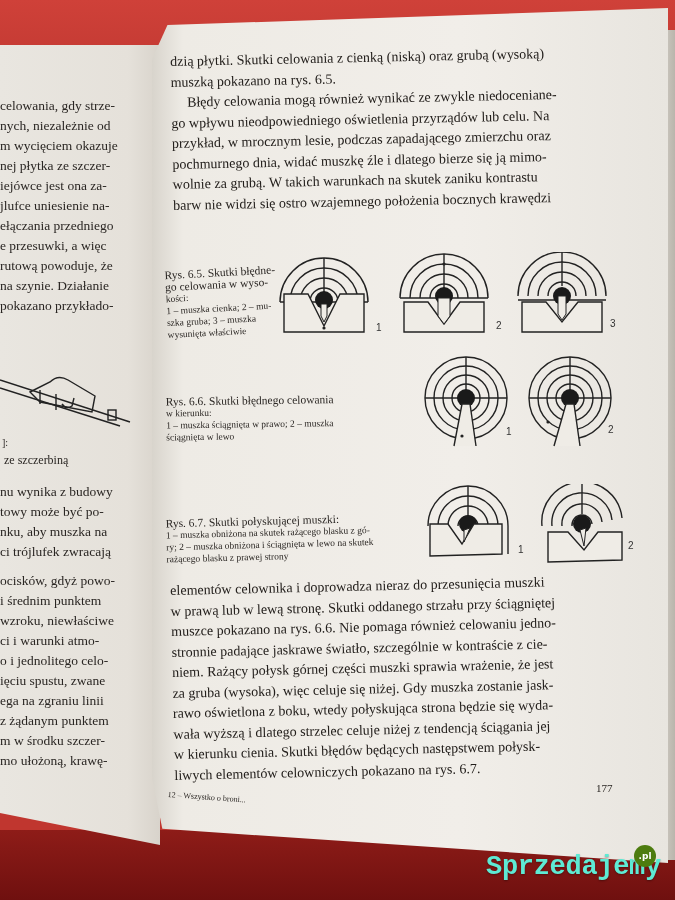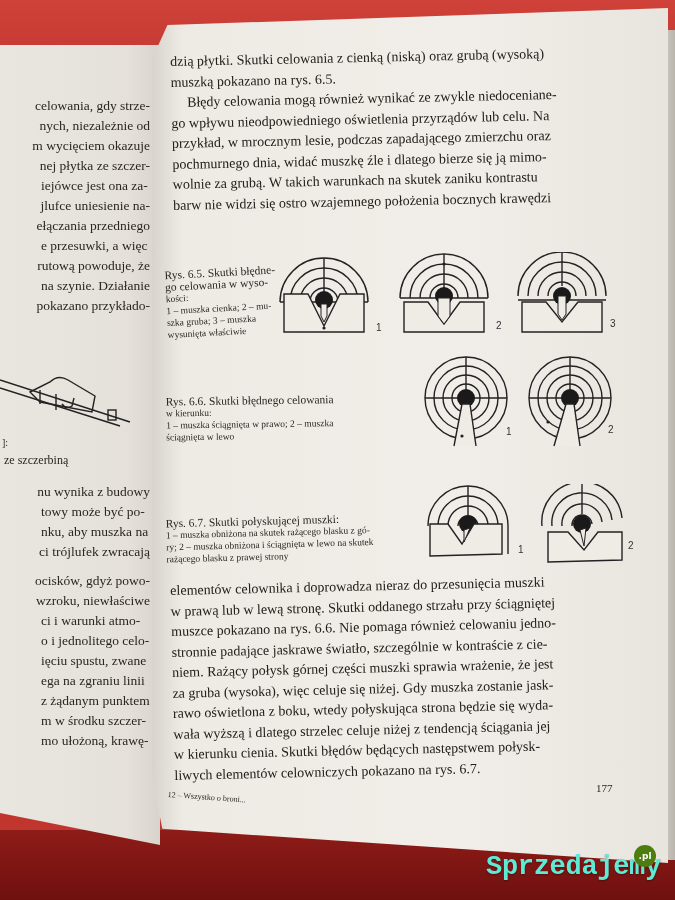--- a/index.html
+++ b/index.html
@@ -21,21 +21,21 @@
   .right-page {
     position: absolute; left: 152px; top: 8px; width: 516px; height: 855px;
     background: linear-gradient(90deg, #d8d4cc 0%, #eeebe5 6%, #f1eee9 60%, #e8e5df 100%);
     clip-path: polygon(3% 2%, 100% 0, 100% 100%, 2% 96%, 0 90%, 0 6%);
   }
   .page-edge { position: absolute; left: 660px; top: 30px; width: 15px; height: 830px;
     background: linear-gradient(90deg, #d4d0c8, #bab5ac); }
   .left-text { position: absolute; left: 0; width: 150px; font-size: 13.5px; line-height: 20px;
     color: #2a2623; text-align: right; white-space: nowrap; overflow: hidden; }
   .left-text div { direction: rtl; text-align: left; overflow: hidden; }
-  .left-text span { direction: ltr; unicode-bidi: bidi-override; margin-left: 41px; }
+  .left-text span { direction: ltr; unicode-bidi: bidi-override; }
   .lt-block1 { top: 96px; }
   .lt-block2 { top: 482px; }
   .lt-block3 { top: 571px; }
   .lt-fig { position: absolute; left: 0; top: 360px; width: 150px; height: 70px; }
   .lt-caption { position: absolute; left: 2px; top: 437px; font-size: 10px; color: #2a2623; }
   .lt-caption2 { position: absolute; left: 4px; top: 453px; font-size: 12px; color: #2a2623; }
   .main-text { position: absolute; left: 170px; width: 480px; font-size: 14px; line-height: 20.5px;
     color: #24201d; transform: rotate(-1.2deg); transform-origin: left top; }
   .main-text div { white-space: nowrap; text-align: justify; }
   .indent { padding-left: 16px; }
@@ -91,20 +91,21 @@
 
 <div class="left-text lt-block2">
   <div><span>nu wynika z budowy</span></div>
   <div><span>towy może być po-</span></div>
   <div><span>nku, aby muszka na</span></div>
   <div><span>ci trójlufek zwracają</span></div>
 </div>
 
 <div class="left-text lt-block3">
   <div><span>ocisków, gdyż powo-</span></div>
+  <div><span>i średnim punktem</span></div>
   <div><span>wzroku, niewłaściwe</span></div>
   <div><span>ci i warunki atmo-</span></div>
   <div><span>o i jednolitego celo-</span></div>
   <div><span>ięciu spustu, zwane</span></div>
   <div><span>ega na zgraniu linii</span></div>
   <div><span>z żądanym punktem</span></div>
   <div><span>m w środku szczer-</span></div>
   <div><span>mo ułożoną, krawę-</span></div>
 </div>
 

